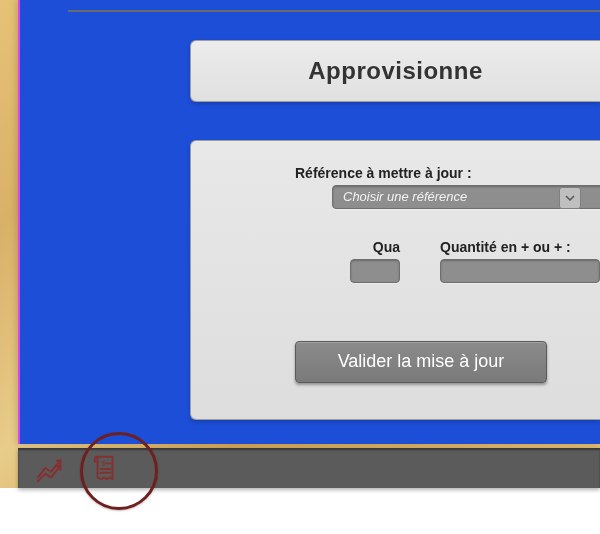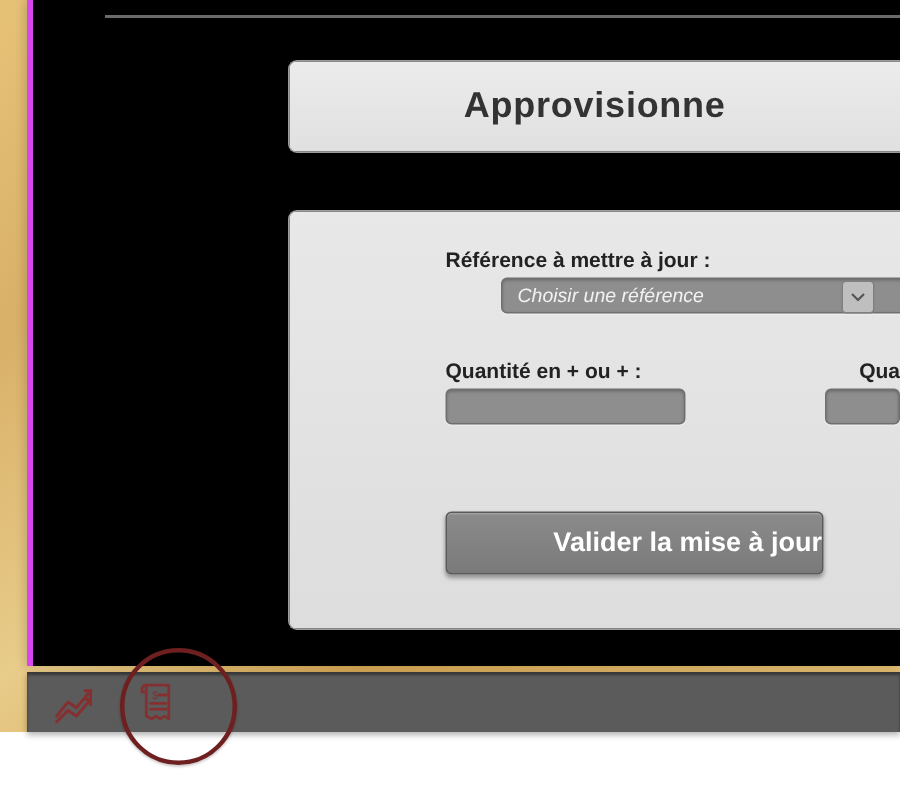--- a/index.html
+++ b/index.html
@@ -12,22 +12,22 @@
     background: linear-gradient(135deg, #e6c277 0%, #d9b068 20%, #e8cc8a 40%, #d4a655 60%, #e6c277 100%);
   }
 
   
   .paper {
     position: absolute;
     top: 0;
     left: 18px;
     right: 0;
     bottom: 90px;
-    background: #000000;
-    border-left: 4px solid #d946ef;
+    background: #1d4ed8;
+    border-left: 2px solid #d946ef;
     box-shadow: -2px 0 6px rgba(0,0,0,0.15);
   }
   .paper-inner {
     position: absolute;
     top: 0;
     left: 8px;
     right: 0;
     bottom: 0;
   }
   .top-rule {
@@ -146,23 +146,23 @@
 
   .submit-btn {
     display: inline-block;
     min-width: 250px;
     height: 40px;
     background: linear-gradient(#8b8b8b, #7a7a7a);
     border: 1px solid #5a5a5a;
     border-radius: 4px;
     color: #fff;
     font-size: 18px;
-    font-weight: 700;
+    font-weight: 400;
     line-height: 38px;
-    text-align: right;
+    text-align: center;
     box-shadow: 0 2px 3px rgba(0,0,0,0.35), inset 0 1px 0 rgba(255,255,255,0.2);
     cursor: pointer;
   }
 
   
   .taskbar {
     position: absolute;
     left: 18px;
     right: 0;
     bottom: 46px;
@@ -228,27 +228,27 @@
           <div class="select-box">Choisir une référence</div>
           <div class="select-caret">
             <svg viewBox="0 0 10 6">
                 <path d="M1 1 L5 5 L9 1" fill="none" stroke="#555" stroke-width="1.5"></path>
               </svg>
           </div>
         </div>
       </div>
 
       <div class="form-row row2">
+        <div class="qty-col" style="margin-left:auto; padding-right:0;">
+          <label class="lbl" style="margin-left:auto;">Qua</label>
+          <input class="qty-input qty-input-narrow" type="text" style="margin-left: auto;" value="">
+        </div>
         <div class="qty-col">
           <label class="lbl">Quantité en + ou + :</label>
           <input class="qty-input" type="text" value="" style="">
-        </div>
-        <div class="qty-col" style="margin-left:auto; padding-right:0;">
-          <label class="lbl" style="margin-left:auto;">Qua</label>
-          <input class="qty-input qty-input-narrow" type="text" style="margin-left: auto;" value="">
         </div>
       </div>
 
       <div class="form-row row3">
         <div class="submit-btn">Valider la mise à jour</div>
       </div>
 
     </div>
   </div>
 </div>

